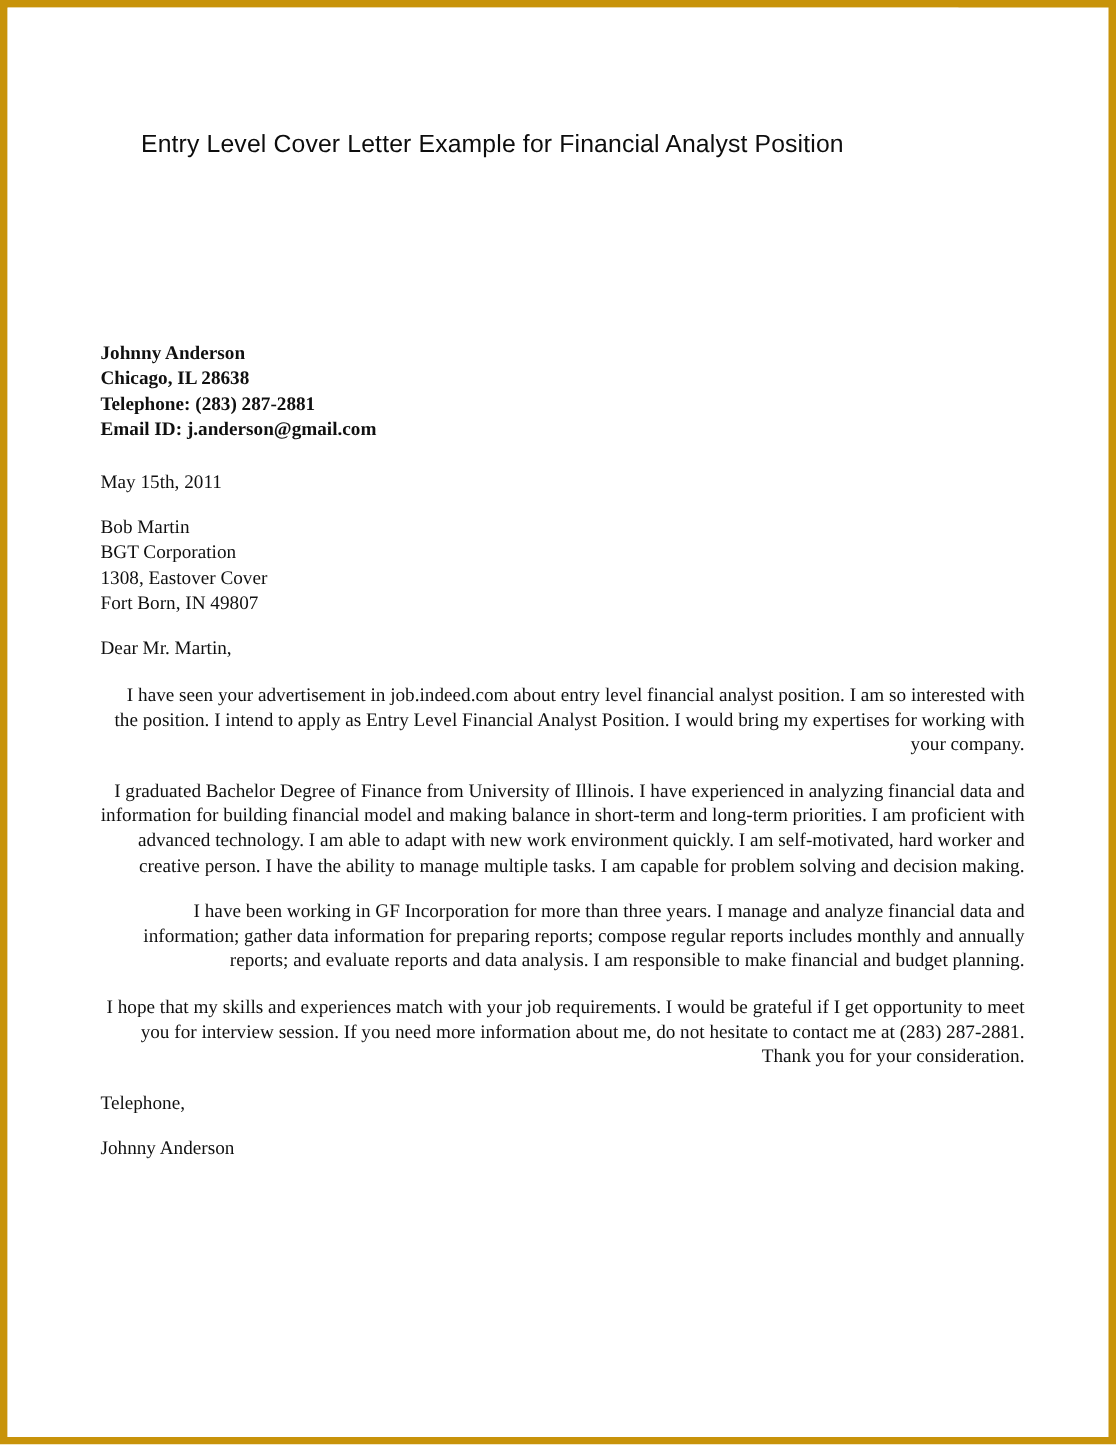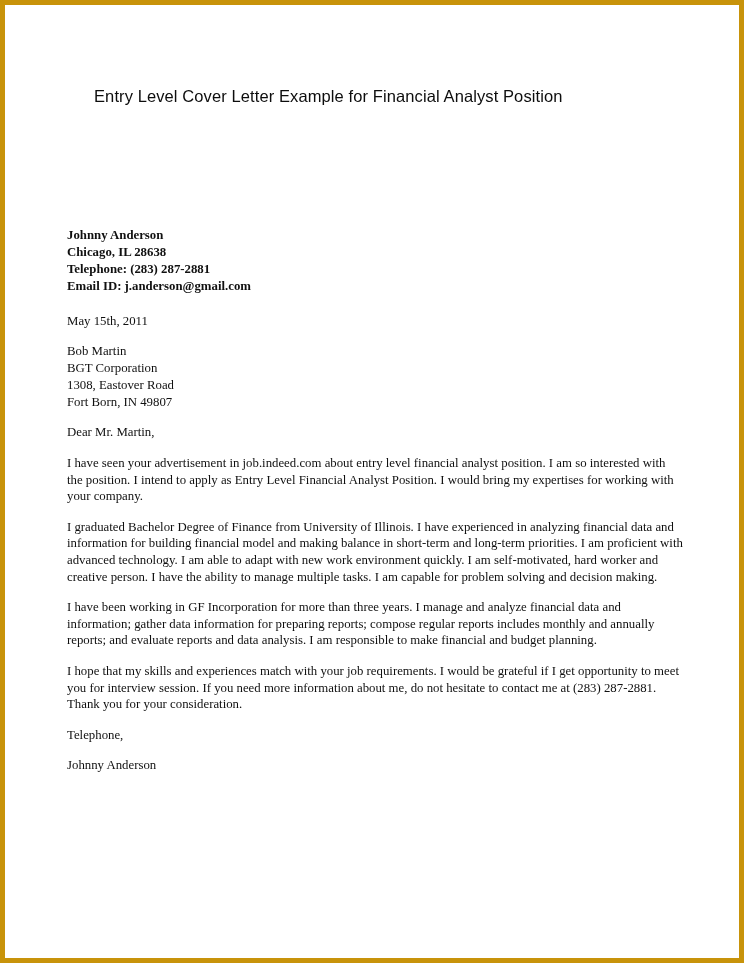--- a/index.html
+++ b/index.html
@@ -72,21 +72,21 @@
   }
 
   .salutation {
     line-height: 16.6px;
     margin: 0 0 14px 0;
   }
 
   .para {
     line-height: 16.6px;
     margin: 0 0 14px 0;
-    text-align: left;
+    text-align: right;
   }
 
   .closing {
     line-height: 16.6px;
     margin: 0 0 14px 0;
   }
   .signature {
     line-height: 16.6px;
     margin: 0;
   }
@@ -106,21 +106,21 @@
         <div>Chicago, IL 28638</div>
         <div>Telephone: (283) 287-2881</div>
         <div>Email ID: j.anderson@gmail.com</div>
       </div>
 
       <div class="date-line">May 15th, 2011</div>
 
       <div class="recipient-block">
         <div>Bob Martin</div>
         <div>BGT Corporation</div>
-        <div>1308, Eastover Road</div>
+        <div>1308, Eastover Cover</div>
         <div>Fort Born, IN 49807</div>
       </div>
 
       <div class="salutation">Dear Mr. Martin,</div>
 
       <p class="para">I have seen your advertisement in job.indeed.com about entry level financial analyst position. I am so interested with the position. I intend to apply as Entry Level Financial Analyst Position. I would bring my expertises for working with your company.</p>
 
       <p class="para">I graduated Bachelor Degree of Finance from University of Illinois. I have experienced in analyzing financial data and information for building financial model and making balance in short-term and long-term priorities. I am proficient with advanced technology. I am able to adapt with new work environment quickly. I am self-motivated, hard worker and creative person. I have the ability to manage multiple tasks. I am capable for problem solving and decision making.</p>
 
       <p class="para">I have been working in GF Incorporation for more than three years. I manage and analyze financial data and information; gather data information for preparing reports; compose regular reports includes monthly and annually reports; and evaluate reports and data analysis. I am responsible to make financial and budget planning.</p>

